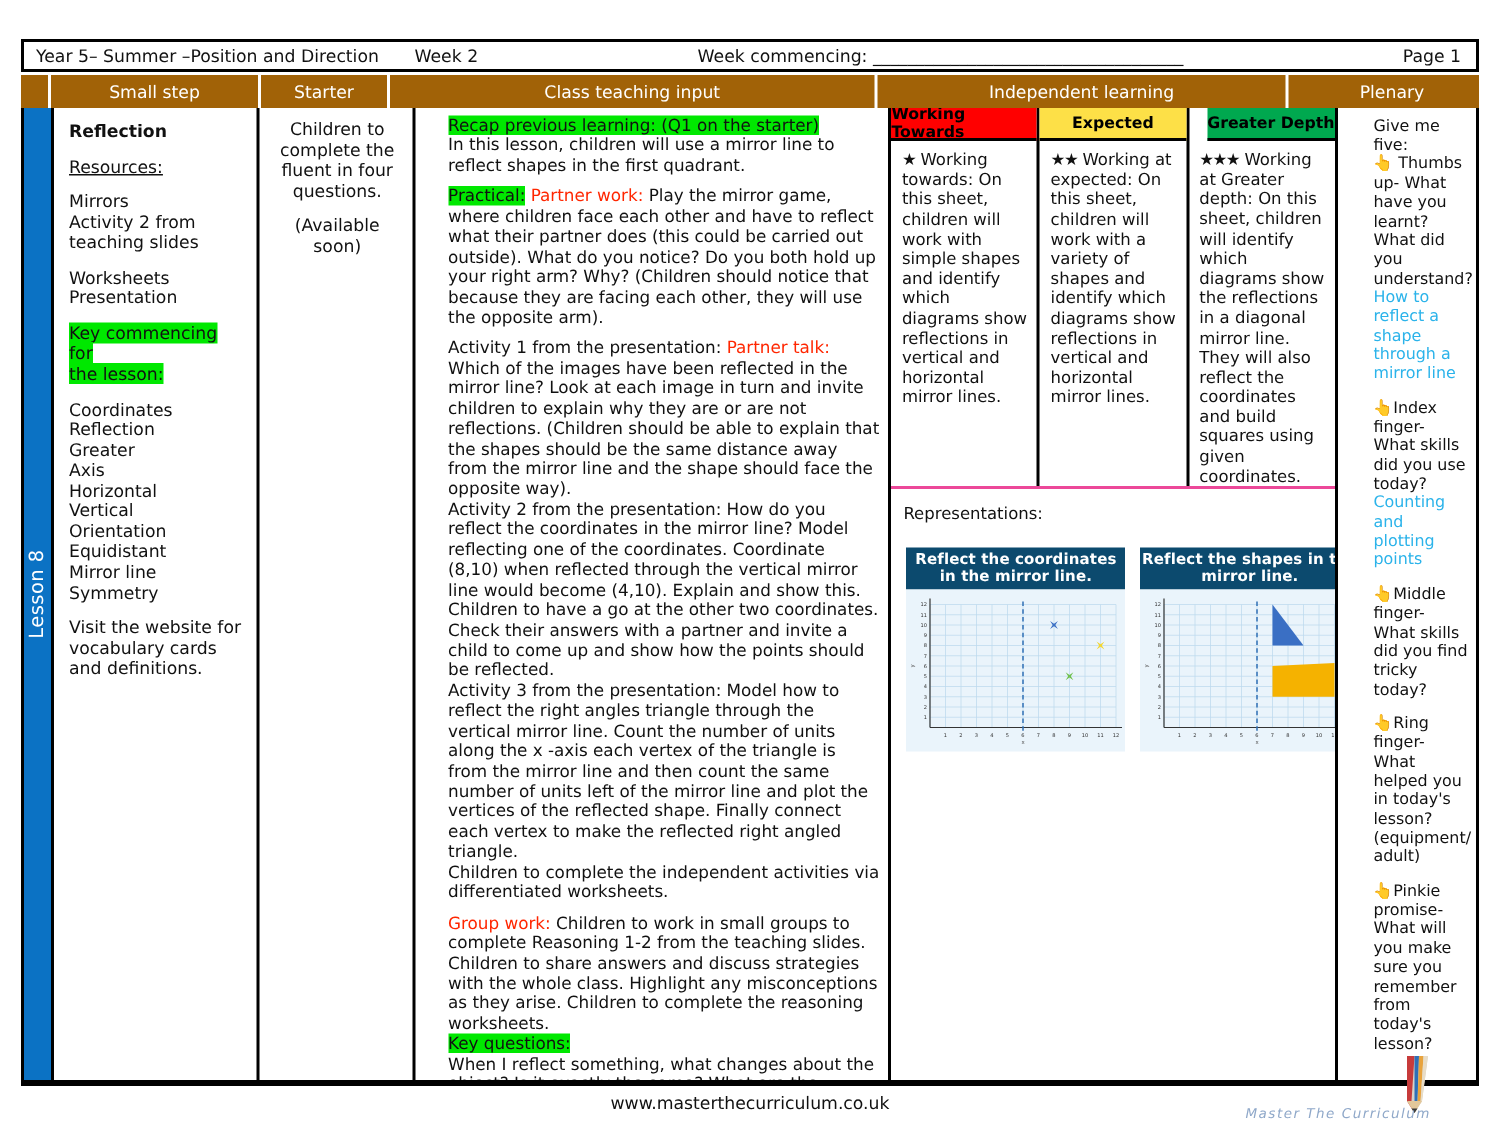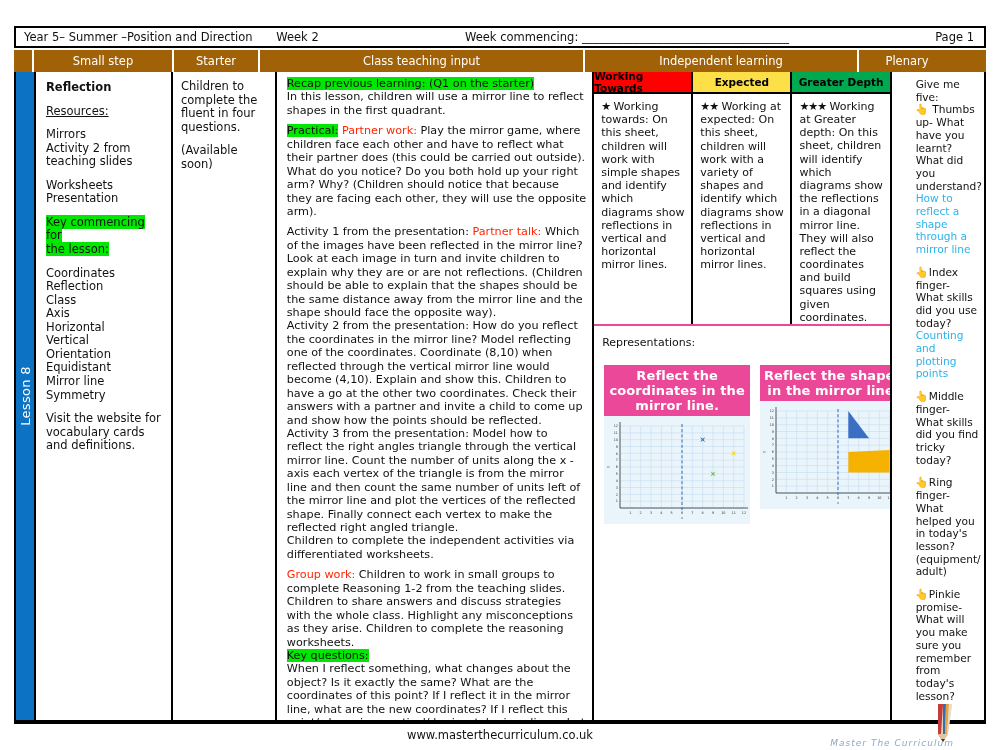--- a/index.html
+++ b/index.html
@@ -9,36 +9,36 @@
   
   .meta{position:absolute;left:14px;top:26px;width:972px;height:22px;border:2px solid #000;box-sizing:border-box;display:flex;align-items:center;}
   .meta-left{padding-left:8px;font-size:11.5px;white-space:nowrap;}
   .meta-left .wk{margin-left:20px;}
   .meta-mid{flex:1;text-align:center;font-size:11.5px;white-space:nowrap;}
   .meta-right{padding-right:10px;font-size:11.5px;white-space:nowrap;}
 
   
   .hdr{position:absolute;left:14px;top:50px;width:972px;height:22px;display:flex;background:#a16207;}
   .hdr .cell{color:#fff;font-size:11.5px;display:flex;align-items:center;justify-content:center;border-right:2px solid #fff;box-sizing:border-box;}
-  .hdr .cell:last-child{border-right:none;}
+  .hdr .cell:last-child{border-right:none;margin-left:21px;}
   .c-spine{width:20px;}
   .c-small{width:140px;}
   .c-start{width:86px;}
   .c-class{width:325px;}
   .c-indep{width:274px;}
   .c-plen{width:96px;}
 
   
   .body{position:absolute;left:14px;top:72px;width:972px;height:650px;display:flex;box-sizing:border-box;border:2px solid #000;border-top:none;}
   .spine{width:18px;background:#0b72c4;flex:0 0 18px;position:relative;}
   .spine span{position:absolute;left:50%;top:50%;transform:translate(-50%,-50%) rotate(-90deg);white-space:nowrap;color:#fff;font-size:13px;letter-spacing:.3px;}
   .col{box-sizing:border-box;border-left:2px solid #000;overflow:hidden;}
   .col.small{width:140px;padding:8px 8px 0 10px;}
-  .col.start{width:106px;padding:8px 6px 0 8px;}
-  .col.klass{width:325px;padding:5px 6px 0 10px;}
+  .col.start{width:106px;padding:8px 6px 0 8px;text-align:center;}
+  .col.klass{width:325px;padding:5px 6px 0 22px;}
   .col.indep{width:305px;padding:0;display:flex;flex-direction:column;}
   .col.plen{width:96px;padding:6px 5px 0 24px;}
 
   
   .ss-title{font-weight:bold;font-size:11.5px;margin-bottom:10px;}
   .ss-sub{text-decoration:underline;font-size:11.5px;margin-bottom:10px;}
   .ss-line{font-size:11.5px;line-height:1.18;}
   .gap{height:10px;}
   .hl{background:#00e800;}
   .vocab{font-size:11.5px;line-height:1.18;}
@@ -48,29 +48,29 @@
 
   
   .kt{font-size:11.2px;line-height:1.2;margin:0 0 7px 0;}
   .kt.tight{margin-bottom:0;}
   .red{color:#ff2600;}
   .hlg{background:#00e800;}
 
   
   .diff{display:flex;height:252px;border-bottom:2px solid #ec4899;}
   .dcol{flex:1;box-sizing:border-box;border-right:2px solid #000;display:flex;flex-direction:column;}
-  .dcol:last-child{border-right:none;}
+  .dcol:last-child{border-right:none;align-items:flex-end;}
   .dhead{height:20px;display:flex;align-items:center;justify-content:center;font-size:10.5px;font-weight:bold;color:#000;border-bottom:2px solid #000;}
   .dbody{padding:6px 6px 0 7px;font-size:11px;line-height:1.2;}
   .stars{letter-spacing:-1px;}
   .reps{padding:10px 0 0 8px;}
   .reps-title{font-size:11px;margin-bottom:16px;}
   .rep-row{display:flex;gap:10px;padding-left:2px;}
   .rep-card{width:146px;background:#fff;}
-  .rep-cap{background:#ec4899;color:#fff;font-size:13px;text-align:center;padding:3px 0;font-weight:bold;letter-spacing:.1px;}
+  .rep-cap{background:#0c4a6e;color:#fff;font-size:10px;text-align:center;padding:3px 0;font-weight:bold;letter-spacing:.1px;}
   .rep-img{background:#eaf4fb;height:108px;position:relative;}
   .rep-img svg{display:block;}
 
   
   .pl{font-size:10.6px;line-height:1.2;}
   .cyan{color:#2bb3ea;}
   .hand{color:#c98a5e;}
 
   
   .foot{position:absolute;left:14px;top:722px;width:972px;border-top:2px solid #000;}
@@ -117,21 +117,21 @@
       <div class="ss-line">Worksheets</div>
       <div class="ss-line">Presentation</div>
       <div class="gap"></div>
       <div class="ss-line">
         <span class="hl">Key commencing for</span><br>
         <span class="hl">the lesson:</span>
       </div>
       <div class="gap"></div>
       <div class="vocab">Coordinates</div>
       <div class="vocab">Reflection</div>
-      <div class="vocab">Class</div>
+      <div class="vocab">Greater</div>
       <div class="vocab">Axis</div>
       <div class="vocab">Horizontal</div>
       <div class="vocab">Vertical</div>
       <div class="vocab">Orientation</div>
       <div class="vocab">Equidistant</div>
       <div class="vocab">Mirror line</div>
       <div class="vocab">Symmetry</div>
       <div class="gap"></div>
       <div class="ss-line">Visit the website for vocabulary cards and definitions.</div>
     </div>

